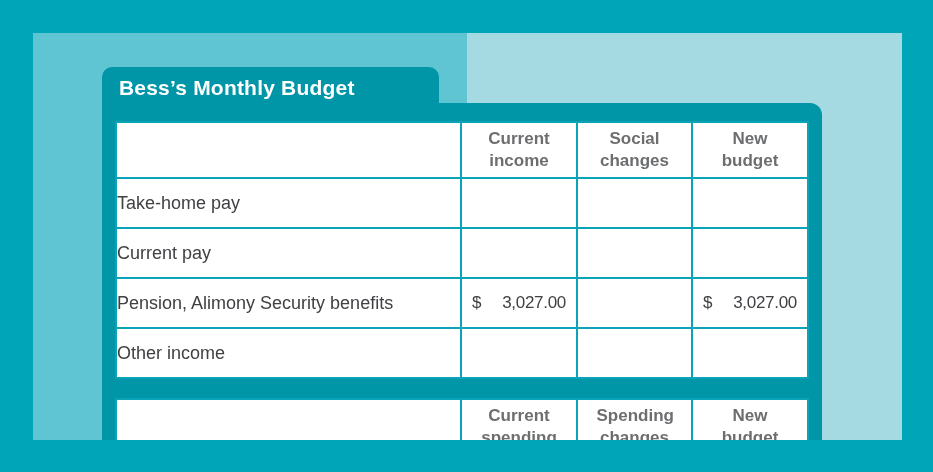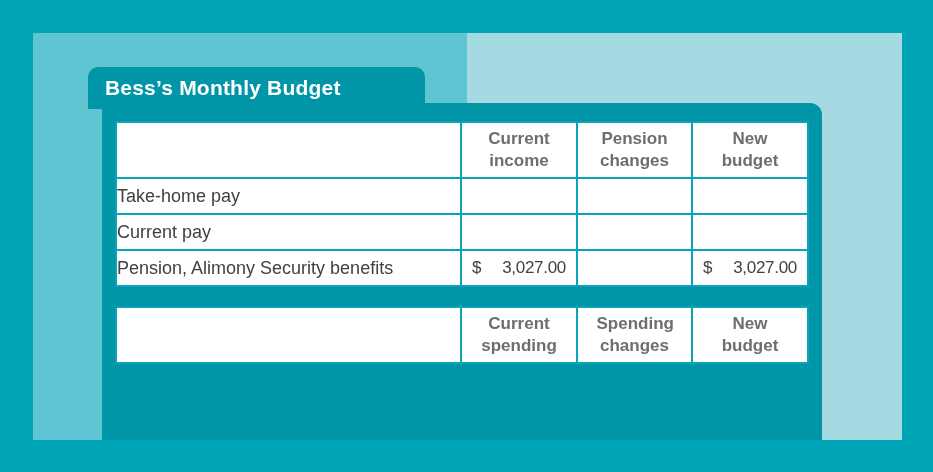--- a/index.html
+++ b/index.html
@@ -6,21 +6,21 @@
   body{font-family:"Liberation Sans","DejaVu Sans",sans-serif;}
   .stage{
     position:relative;width:933px;height:472px;overflow:hidden;
     background:#00a6b8;
   }
   .panel{position:absolute;top:33px;height:407px;}
   .panel-left{left:33px;width:434px;background:#5fc5d2;}
   .panel-right{left:467px;width:435px;background:#a5dae2;}
 
   .card-tab{
-    position:absolute;left:88px;top:67px;width:337px;height:42px;
+    position:absolute;left:102px;top:67px;width:337px;height:42px;
     background:#0096a7;border-radius:10px 10px 0 0;z-index:2;
     display:flex;align-items:center;padding-left:17px;box-sizing:border-box;
   }
   .card-title{
     color:#ffffff;font-size:21px;font-weight:bold;letter-spacing:0.2px;
   }
   .card-body{
     position:absolute;left:102px;top:103px;width:720px;height:369px;
     background:#0096a7;border-radius:0 12px 0 0;z-index:2;
     padding:18px 8px 0 13px;box-sizing:border-box;
@@ -32,21 +32,21 @@
 
   table.budget{
     border-collapse:collapse;table-layout:fixed;width:692px;
     background:transparent;
   }
   table.budget td, table.budget th{
     border:2px solid #0aa3b7;background:#ffffff;
     padding:0;margin:0;overflow:hidden;
   }
   tr.hdr-row{height:56px;}
-  tr.data-row{height:36px;}
+  tr.data-row{height:50px;}
   tr.total-row{height:36px;}
 
   th .hdr-text{
     display:block;width:76px;margin:0 auto;
     font-size:17px;font-weight:bold;color:#6d6e70;line-height:1.3;
     text-align:center;
   }
   td.label-cell{
     font-size:18px;color:#404144;padding-left:12px;text-align:left;
     font-weight:normal;
@@ -90,21 +90,21 @@
           <col style="width:115px">
           <col style="width:116px">
         </colgroup>
       <tbody>
           <tr class="hdr-row">
         <th></th>
         <th>
               <span class="hdr-text">Current income</span>
             </th>
         <th>
-              <span class="hdr-text">Pension changes</span>
+              <span class="hdr-text">Social changes</span>
             </th>
         <th>
               <span class="hdr-text">New budget</span>
             </th>
       </tr>
 
       <tr class="data-row">
         <td class="label-cell">Take-home pay</td>
         <td class="money-cell"></td>
         <td class="money-cell"></td>
@@ -129,20 +129,26 @@
         <td class="money-cell"></td>
         <td class="money-cell">
           <div class="money-wrap">
             <span class="cur">$</span>
             <span class="amt">3,027.00</span>
           </div>
         </td>
       </tr>
 
 
+      <tr class="data-row">
+        <td class="label-cell">Other income</td>
+        <td class="money-cell"></td>
+        <td class="money-cell"></td>
+        <td class="money-cell"></td>
+      </tr>
 
     </tbody>
       </table>
 
     <div class="table-gap"></div>
 
     <table class="budget spending">
       <colgroup>
           <col style="width:345px">
           <col style="width:116px">

